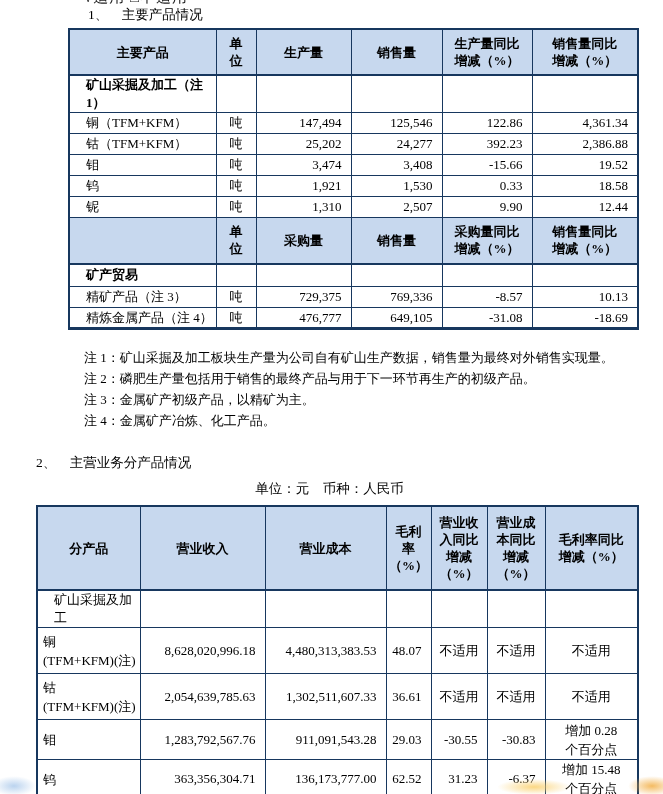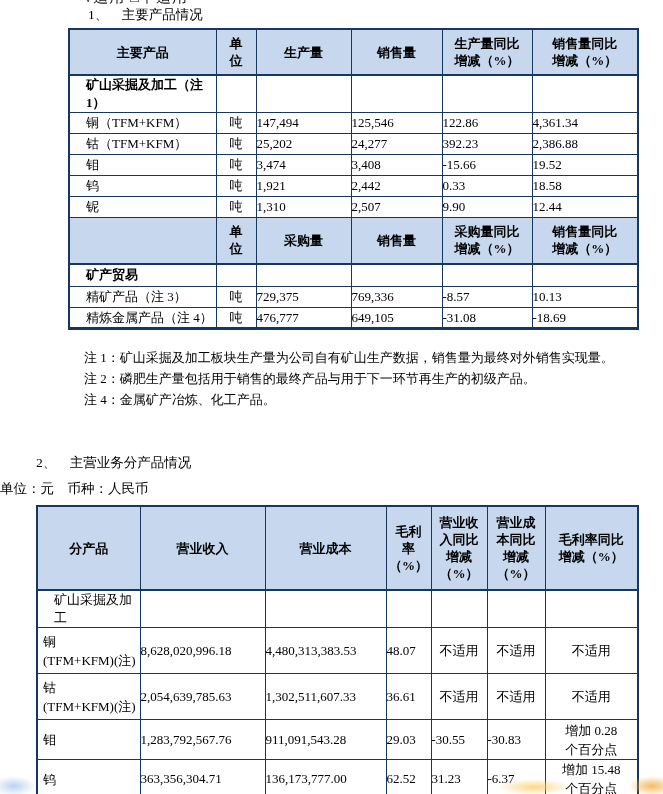--- a/index.html
+++ b/index.html
@@ -3,37 +3,37 @@
 <meta charset="utf-8">
 <style>
   * { margin:0; padding:0; box-sizing:border-box; }
   html,body { background:#fff; }
   body { font-family:"Liberation Serif","DejaVu Serif",serif; color:#000; }
   .page { position:relative; width:663px; height:794px; overflow:hidden; background:#fff; }
 
   .clipped-top { position:absolute; top:-12px; left:84px; font-size:15px; color:#1a1a1a; letter-spacing:1px; }
   .title { position:absolute; left:88px; top:6px; font-size:13.5px; }
   .title2 { position:absolute; left:36px; top:454px; font-size:13.5px; }
-  .unit-line { position:absolute; left:0; right:4px; top:480px; text-align:left; font-size:13.5px; }
+  .unit-line { position:absolute; left:0; right:4px; top:480px; text-align:center; font-size:13.5px; }
   .notes { position:absolute; left:84px; top:347px; width:576px; font-size:13px; line-height:21px; }
 
   table { border-collapse:collapse; table-layout:fixed; position:absolute; }
   .tbl { border:2px solid #17375e; border-bottom-width:3px; }
   .tbl th, .tbl td { border:1px solid #17375e; font-size:13px; vertical-align:middle; overflow:hidden; }
   .hdr th { background:#c7d8ee; font-weight:bold; text-align:center; white-space:pre-line;
             line-height:17px; border-bottom-width:2px; padding:2px 1px; }
   .t1 { left:68px; top:28px; width:569px; }
   .t2 { left:36px; top:505px; width:601px; }
 
   .h46 { height:46px;padding-left:12px; } .h23 { height:23px; } .h21 { height:21px; }
   .h84 { height:84px; } .h46b { height:46px; } .h40 { height:40px; }
 
   .sec td { font-weight:bold; }
   .name { text-align:left; padding-left:16px; }
-  .num  { padding-right:9px; }
+  .num  { text-align:right; padding-right:9px; }
   .ctr  { text-align:center; }
   .pre  { white-space:pre-line; line-height:19px; }
   .name2 { text-align:left; padding-left:5px; white-space:pre-line; line-height:19px; font-size:12.5px; }
 
   .blob { position:absolute; pointer-events:none; }
   .blob-y1 { left:497px; top:779px; width:74px; height:16px;
              background:radial-gradient(ellipse at center, rgba(250,205,100,.8), rgba(250,205,100,0) 70%); }
   .blob-y2 { left:628px; top:776px; width:48px; height:20px;
              background:radial-gradient(ellipse at center, rgba(242,175,70,.85), rgba(242,175,70,0) 70%); }
   .blob-b1 { left:-8px; top:776px; width:44px; height:20px;
@@ -97,21 +97,21 @@
       <td class="ctr">吨</td>
       <td class="num">3,474</td>
       <td class="num">3,408</td>
       <td class="num">-15.66</td>
       <td class="num">19.52</td>
     </tr>
     <tr class="h21">
       <td class="name">钨</td>
       <td class="ctr">吨</td>
       <td class="num">1,921</td>
-      <td class="num">2,442</td>
+      <td class="num">1,530</td>
       <td class="num">0.33</td>
       <td class="num">18.58</td>
     </tr>
     <tr class="h21">
       <td class="name">铌</td>
       <td class="ctr">吨</td>
       <td class="num">1,310</td>
       <td class="num">2,507</td>
       <td class="num">9.90</td>
       <td class="num">12.44</td>
@@ -150,20 +150,21 @@
       <td class="num">649,105</td>
       <td class="num">-31.08</td>
       <td class="num">-18.69</td>
     </tr>
   </tbody>
     </table>
 
   <div class="notes">
     <div>注 1：矿山采掘及加工板块生产量为公司自有矿山生产数据，销售量为最终对外销售实现量。</div>
     <div>注 2：磷肥生产量包括用于销售的最终产品与用于下一环节再生产的初级产品。</div>
+    <div>注 3：金属矿产初级产品，以精矿为主。</div>
     <div>注 4：金属矿产冶炼、化工产品。</div>
   </div>
 
   <div class="title2">2、　主营业务分产品情况</div>
   <div class="unit-line">单位：元　币种：人民币</div>
 
   <table class="tbl t2">
     <colgroup>
       <col style="width:103px">
         <col style="width:125px">

